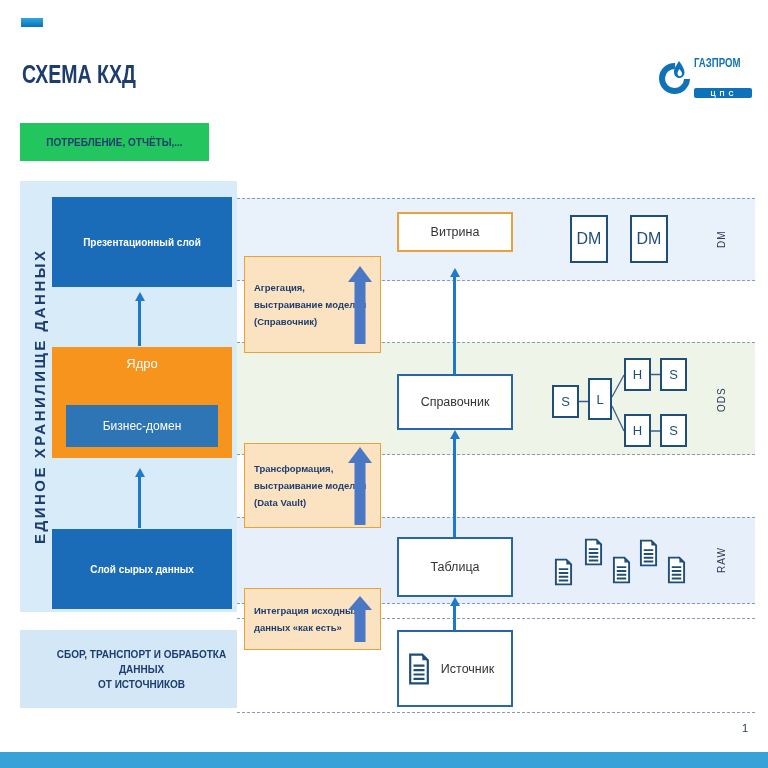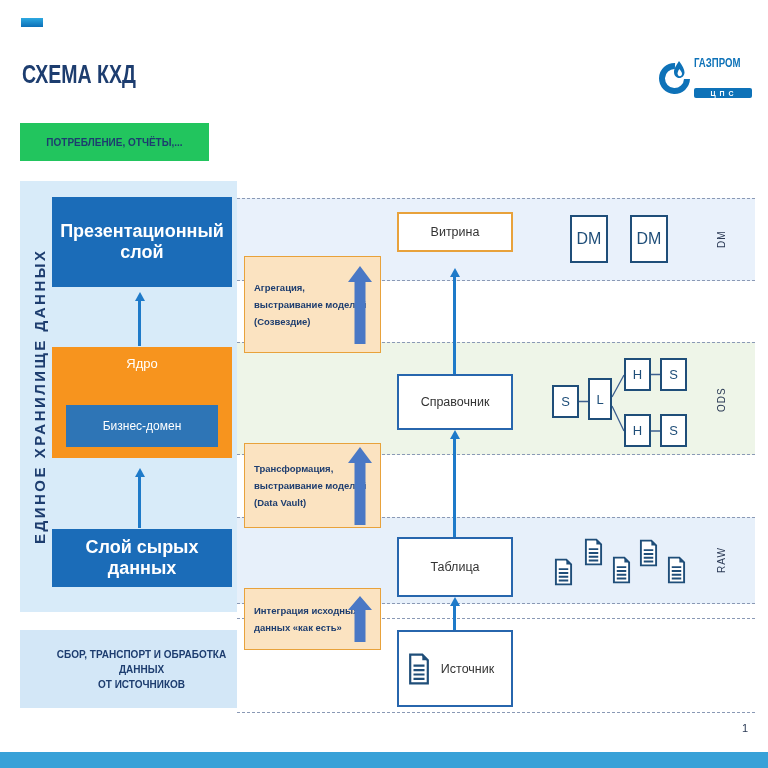--- a/index.html
+++ b/index.html
@@ -22,28 +22,28 @@
 
   
   #consumption-box { position:absolute; left:20px; top:123px; width:189px; height:38px;
     background:#22c55e; display:flex; align-items:center; justify-content:center;
     color:#1d3d6f; font-size:10px; font-weight:bold; }
   #warehouse { position:absolute; left:20px; top:181px; width:217px; height:431px; background:#d8ebf9; }
   #warehouse-label { position:absolute; left:20px; top:181px; width:38px; height:431px;
     writing-mode:vertical-rl; transform:rotate(180deg); display:flex; align-items:center; justify-content:center;
     color:#1d3d6f; font-size:15px; font-weight:bold; letter-spacing:2.5px; }
   .bluebox { position:absolute; background:#1b6cb8; color:#fff; display:flex; align-items:center;
-    justify-content:center; text-align:center; font-weight:bold; font-size:18px; }
+    justify-content:center; text-align:center; font-weight:bold; font-size:10px; }
   #pres-box { left:52px; top:197px; width:180px; height:90px; }
   #core-box { position:absolute; left:52px; top:347px; width:180px; height:111px; background:#f7941e; }
   #core-title { position:absolute; left:52px; top:356px; width:180px; text-align:center;
     color:#fff; font-size:13px; }
   #business-box { position:absolute; left:66px; top:405px; width:152px; height:42px; background:#2e75b6;
     color:#fff; font-size:12px; display:flex; align-items:center; justify-content:center; }
-  #rawlayer-box { left:52px; top:529px; width:180px; height:58px; }
+  #rawlayer-box { left:52px; top:529px; width:180px; height:80px; }
   #collect-box { position:absolute; left:20px; top:630px; width:217px; height:78px; background:#d3e7f7;
     display:flex; flex-direction:column; align-items:center; justify-content:center;
     color:#1d3d6f; font-size:10px; font-weight:bold; line-height:1.5; text-align:center;padding-left:26px; }
 
   
   .varrow { position:absolute; width:3px; background:#1e7ac9; }
   .varrow::before { content:""; position:absolute; top:-8px; left:-3.5px;
     border-left:5px solid transparent; border-right:5px solid transparent;
     border-bottom:9px solid #1e7ac9; }
   #la-1 { left:138px; top:300px; height:46px; }
@@ -153,21 +153,21 @@
   <div class="varrow" id="la-2"></div>
 
   <div id="collect-box">
     <div>СБОР, ТРАНСПОРТ И ОБРАБОТКА ДАННЫХ</div>
     <div>ОТ ИСТОЧНИКОВ</div>
   </div>
 
   <div class="callout" id="callout-1">
     <div>Агрегация,</div>
     <div>выстраивание моделей</div>
-    <div>(Созвездие)</div>
+    <div>(Справочник)</div>
     <svg class="block-arrow" width="24" height="78" viewBox="0 0 24 78">
       <polygon points="12,0 24,16 17.5,16 17.5,78 6.5,78 6.5,16 0,16" fill="#4a78c5"></polygon>
     </svg>
   </div>
   <div class="callout" id="callout-2">
     <div>Трансформация,</div>
     <div>выстраивание моделей</div>
     <div>(Data Vault)</div>
     <svg class="block-arrow" width="24" height="78" viewBox="0 0 24 78">
       <polygon points="12,0 24,16 17.5,16 17.5,78 6.5,78 6.5,16 0,16" fill="#4a78c5"></polygon>

